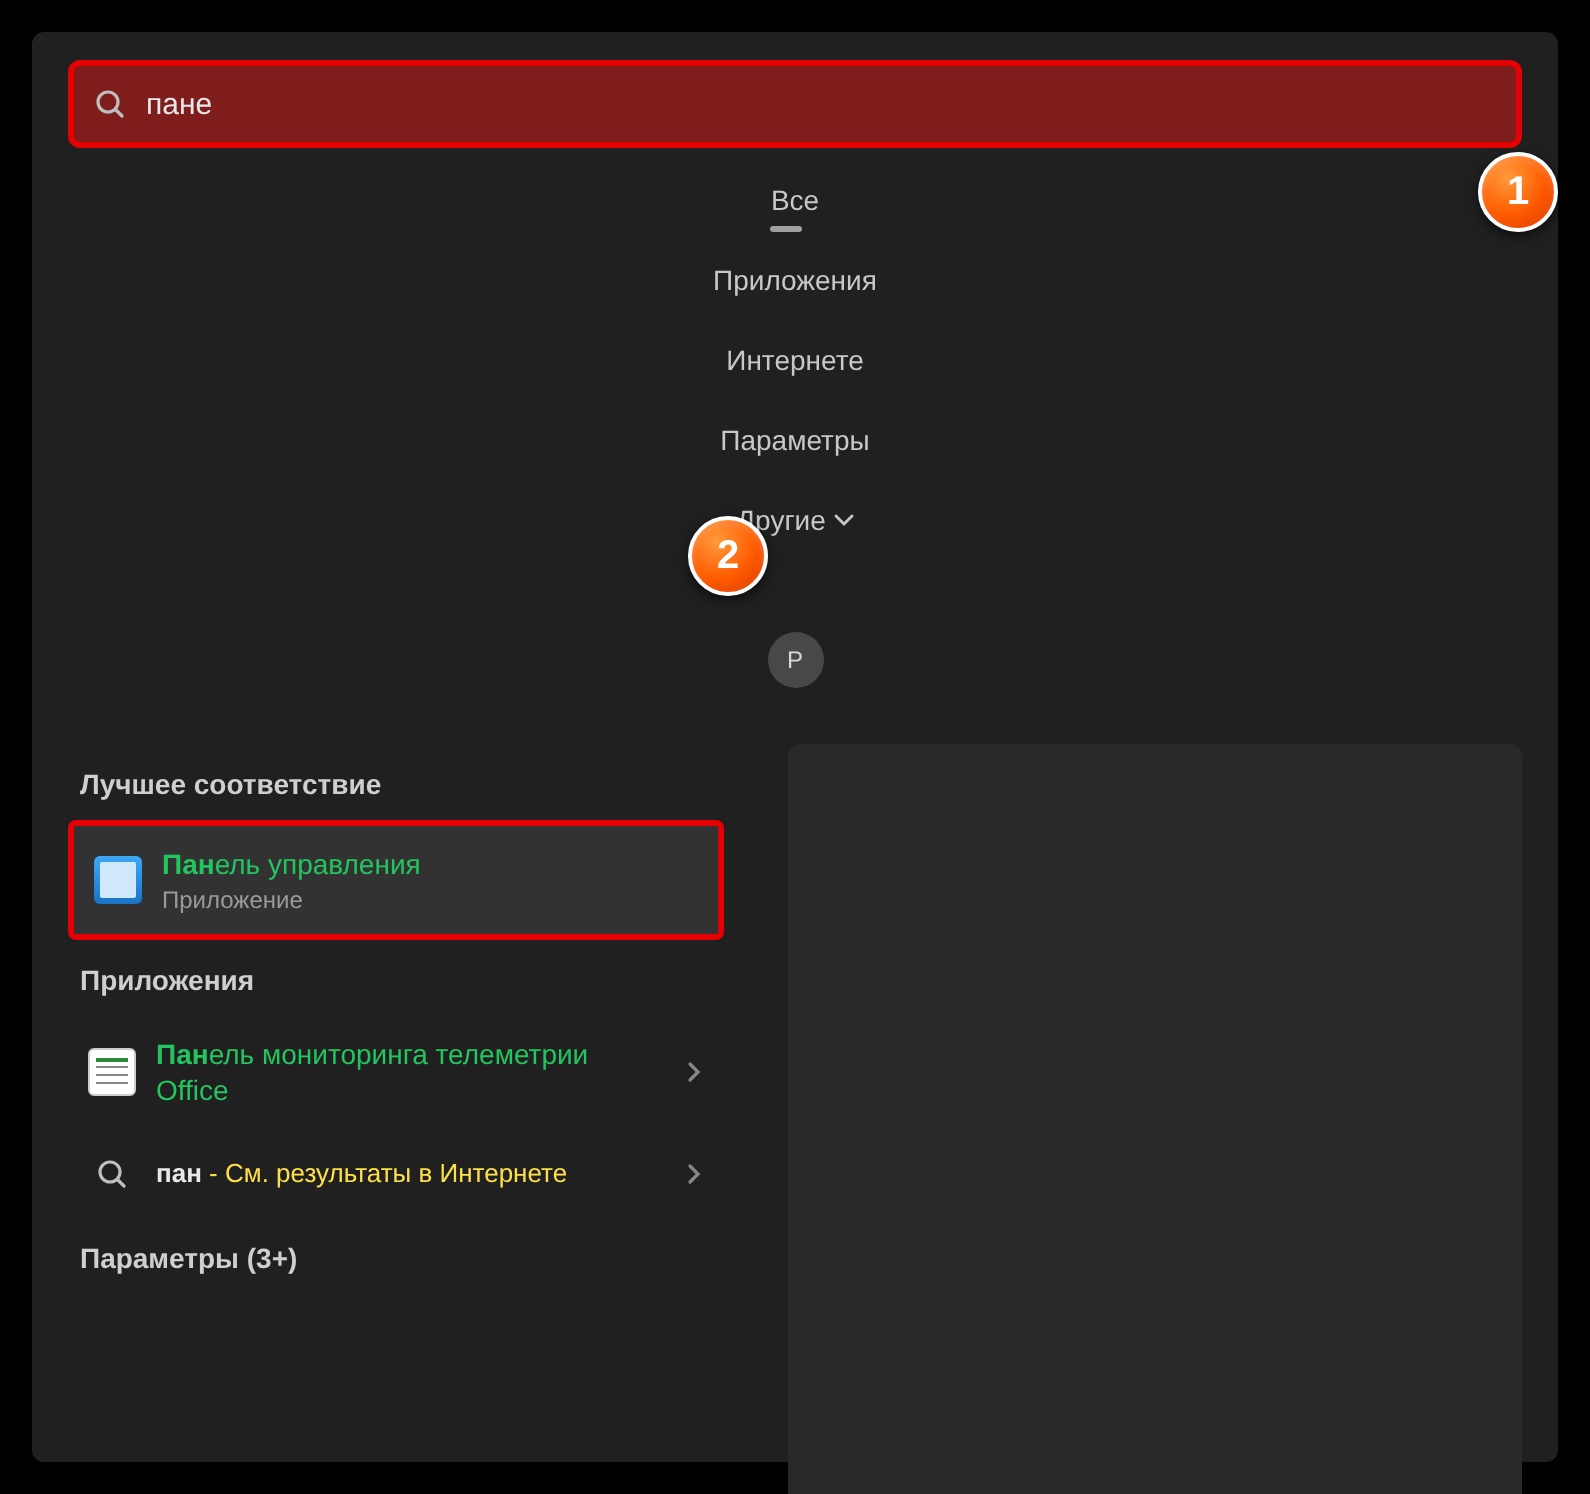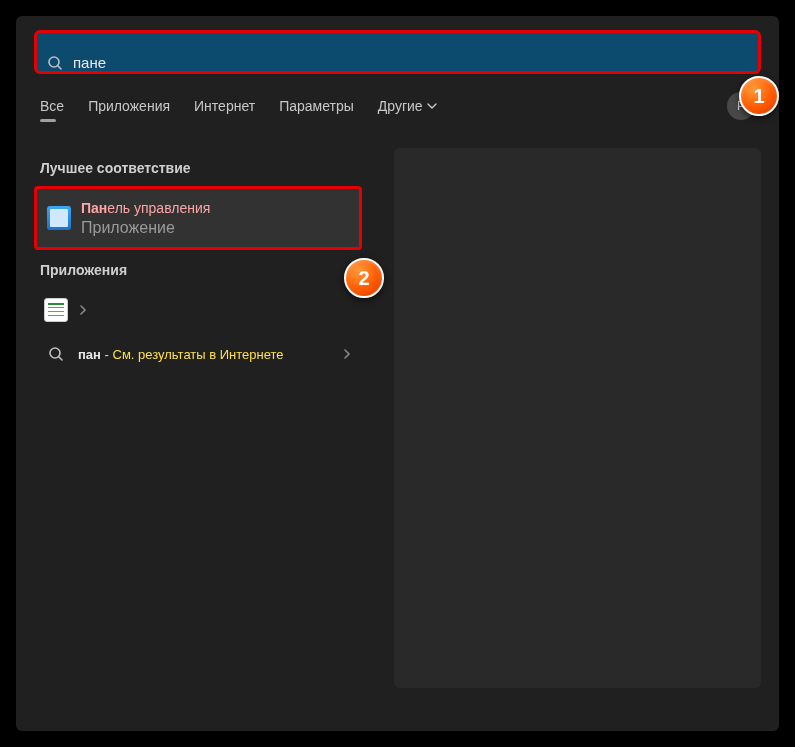--- a/index.html
+++ b/index.html
@@ -19,23 +19,23 @@
       top: 16px;
       left: 16px;
       right: 16px;
       bottom: 16px;
       background: #202020;
       border-radius: 6px;
       padding: 14px 18px 18px 18px;
     }
     .search-bar {
       display: flex;
-      align-items: flex-end;
+      align-items: center;
       height: 44px;
-      background: #0c4a6e;
+      background: #7f1d1d;
       border: 3px solid #e50003;
       border-radius: 6px;
       padding: 0 10px;
       gap: 10px;
     }
     .search-bar svg {
       flex-shrink: 0;
     }
     .search-input {
       flex: 1;
@@ -62,20 +62,21 @@
     }
     .callout-1 { top: 76px; right: 16px; }
     .callout-2 { top: 258px; left: 344px; }
     .tabs {
       display: flex;
       align-items: center;
       gap: 24px;
       padding: 18px 6px 14px 6px;
       color: #c8c8c8;
       font-size: 14px;
+      flex-direction: column;
     }
     .tab {
       cursor: pointer;
       position: relative;
     }
     .tab.active::after {
       content: "";
       position: absolute;
       left: 0;
       bottom: -8px;
@@ -146,28 +147,28 @@
       align-items: center;
       justify-content: center;
       border-radius: 3px;
     }
     .result-text {
       flex: 1;
       min-width: 0;
     }
     .result-title {
       font-size: 14px;
-      color: #fca5a5;
+      color: #22c55e;
       line-height: 1.3;
     }
     .result-title b {
       font-weight: 600;
     }
     .result-sub {
-      font-size: 16px;
+      font-size: 12px;
       color: #9a9a9a;
       margin-top: 2px;
     }
     .chevron-right {
       color: #888;
       flex-shrink: 0;
     }
     .internet-text {
       font-size: 13px;
       color: #e8e8e8;
@@ -213,21 +214,21 @@
     <svg width="16" height="16" viewBox="0 0 16 16" fill="none">
       <circle cx="7" cy="7" r="5" stroke="#bfbfbf" stroke-width="1.6"></circle>
       <line x1="11" y1="11" x2="14" y2="14" stroke="#bfbfbf" stroke-width="1.6" stroke-linecap="round"></line>
     </svg>
     <input class="search-input" type="text" value="пане" style="">
   </div>
 
   <div class="tabs">
     <span class="tab active">Все</span>
     <span class="tab">Приложения</span>
-    <span class="tab">Интернет</span>
+    <span class="tab">Интернете</span>
     <span class="tab">Параметры</span>
     <span class="tab tab-chevron">
       <span>Другие</span>
       <svg width="10" height="10" viewBox="0 0 10 10">
           <path d="M1 3 L5 7 L9 3" stroke="#c8c8c8" stroke-width="1.4" fill="none" stroke-linecap="round"></path>
         </svg>
     </span>
     <span class="tabs-spacer"></span>
     <span class="user-badge">P</span>
   </div>
@@ -242,20 +243,23 @@
         <div class="result-text">
           <div class="result-title"><b>Пан</b><span>ель управления</span></div>
           <div class="result-sub">Приложение</div>
         </div>
       </div>
 
       <div class="section-label">Приложения</div>
 
       <div class="result-item">
         <div class="result-icon doc-icon"></div>
+        <div class="result-text">
+          <div class="result-title"><b>Пан</b><span>ель мониторинга телеметрии Office</span></div>
+        </div>
         <svg class="chevron-right" width="10" height="12" viewBox="0 0 10 12">
             <path d="M3 2 L7 6 L3 10" stroke="#888" stroke-width="1.6" fill="none" stroke-linecap="round"></path>
           </svg>
       </div>
 
 
       <div class="result-item">
         <div class="result-icon">
           <svg width="16" height="16" viewBox="0 0 16 16" fill="none">
             <circle cx="7" cy="7" r="5" stroke="#bfbfbf" stroke-width="1.6"></circle>
@@ -263,20 +267,21 @@
           </svg>
         </div>
         <div class="result-text internet-text">
           <b>пан</b><span class="dim"> - См. результаты в Интернете</span>
         </div>
         <svg class="chevron-right" width="10" height="12" viewBox="0 0 10 12">
             <path d="M3 2 L7 6 L3 10" stroke="#888" stroke-width="1.6" fill="none" stroke-linecap="round"></path>
           </svg>
       </div>
 
+      <div class="section-label">Параметры (3+)</div>
 
     </div>
     <div class="right-col"></div>
   </div>
 
 </div>
 
 <div class="callout callout-1">1</div>
 <div class="callout callout-2">2</div>
 

